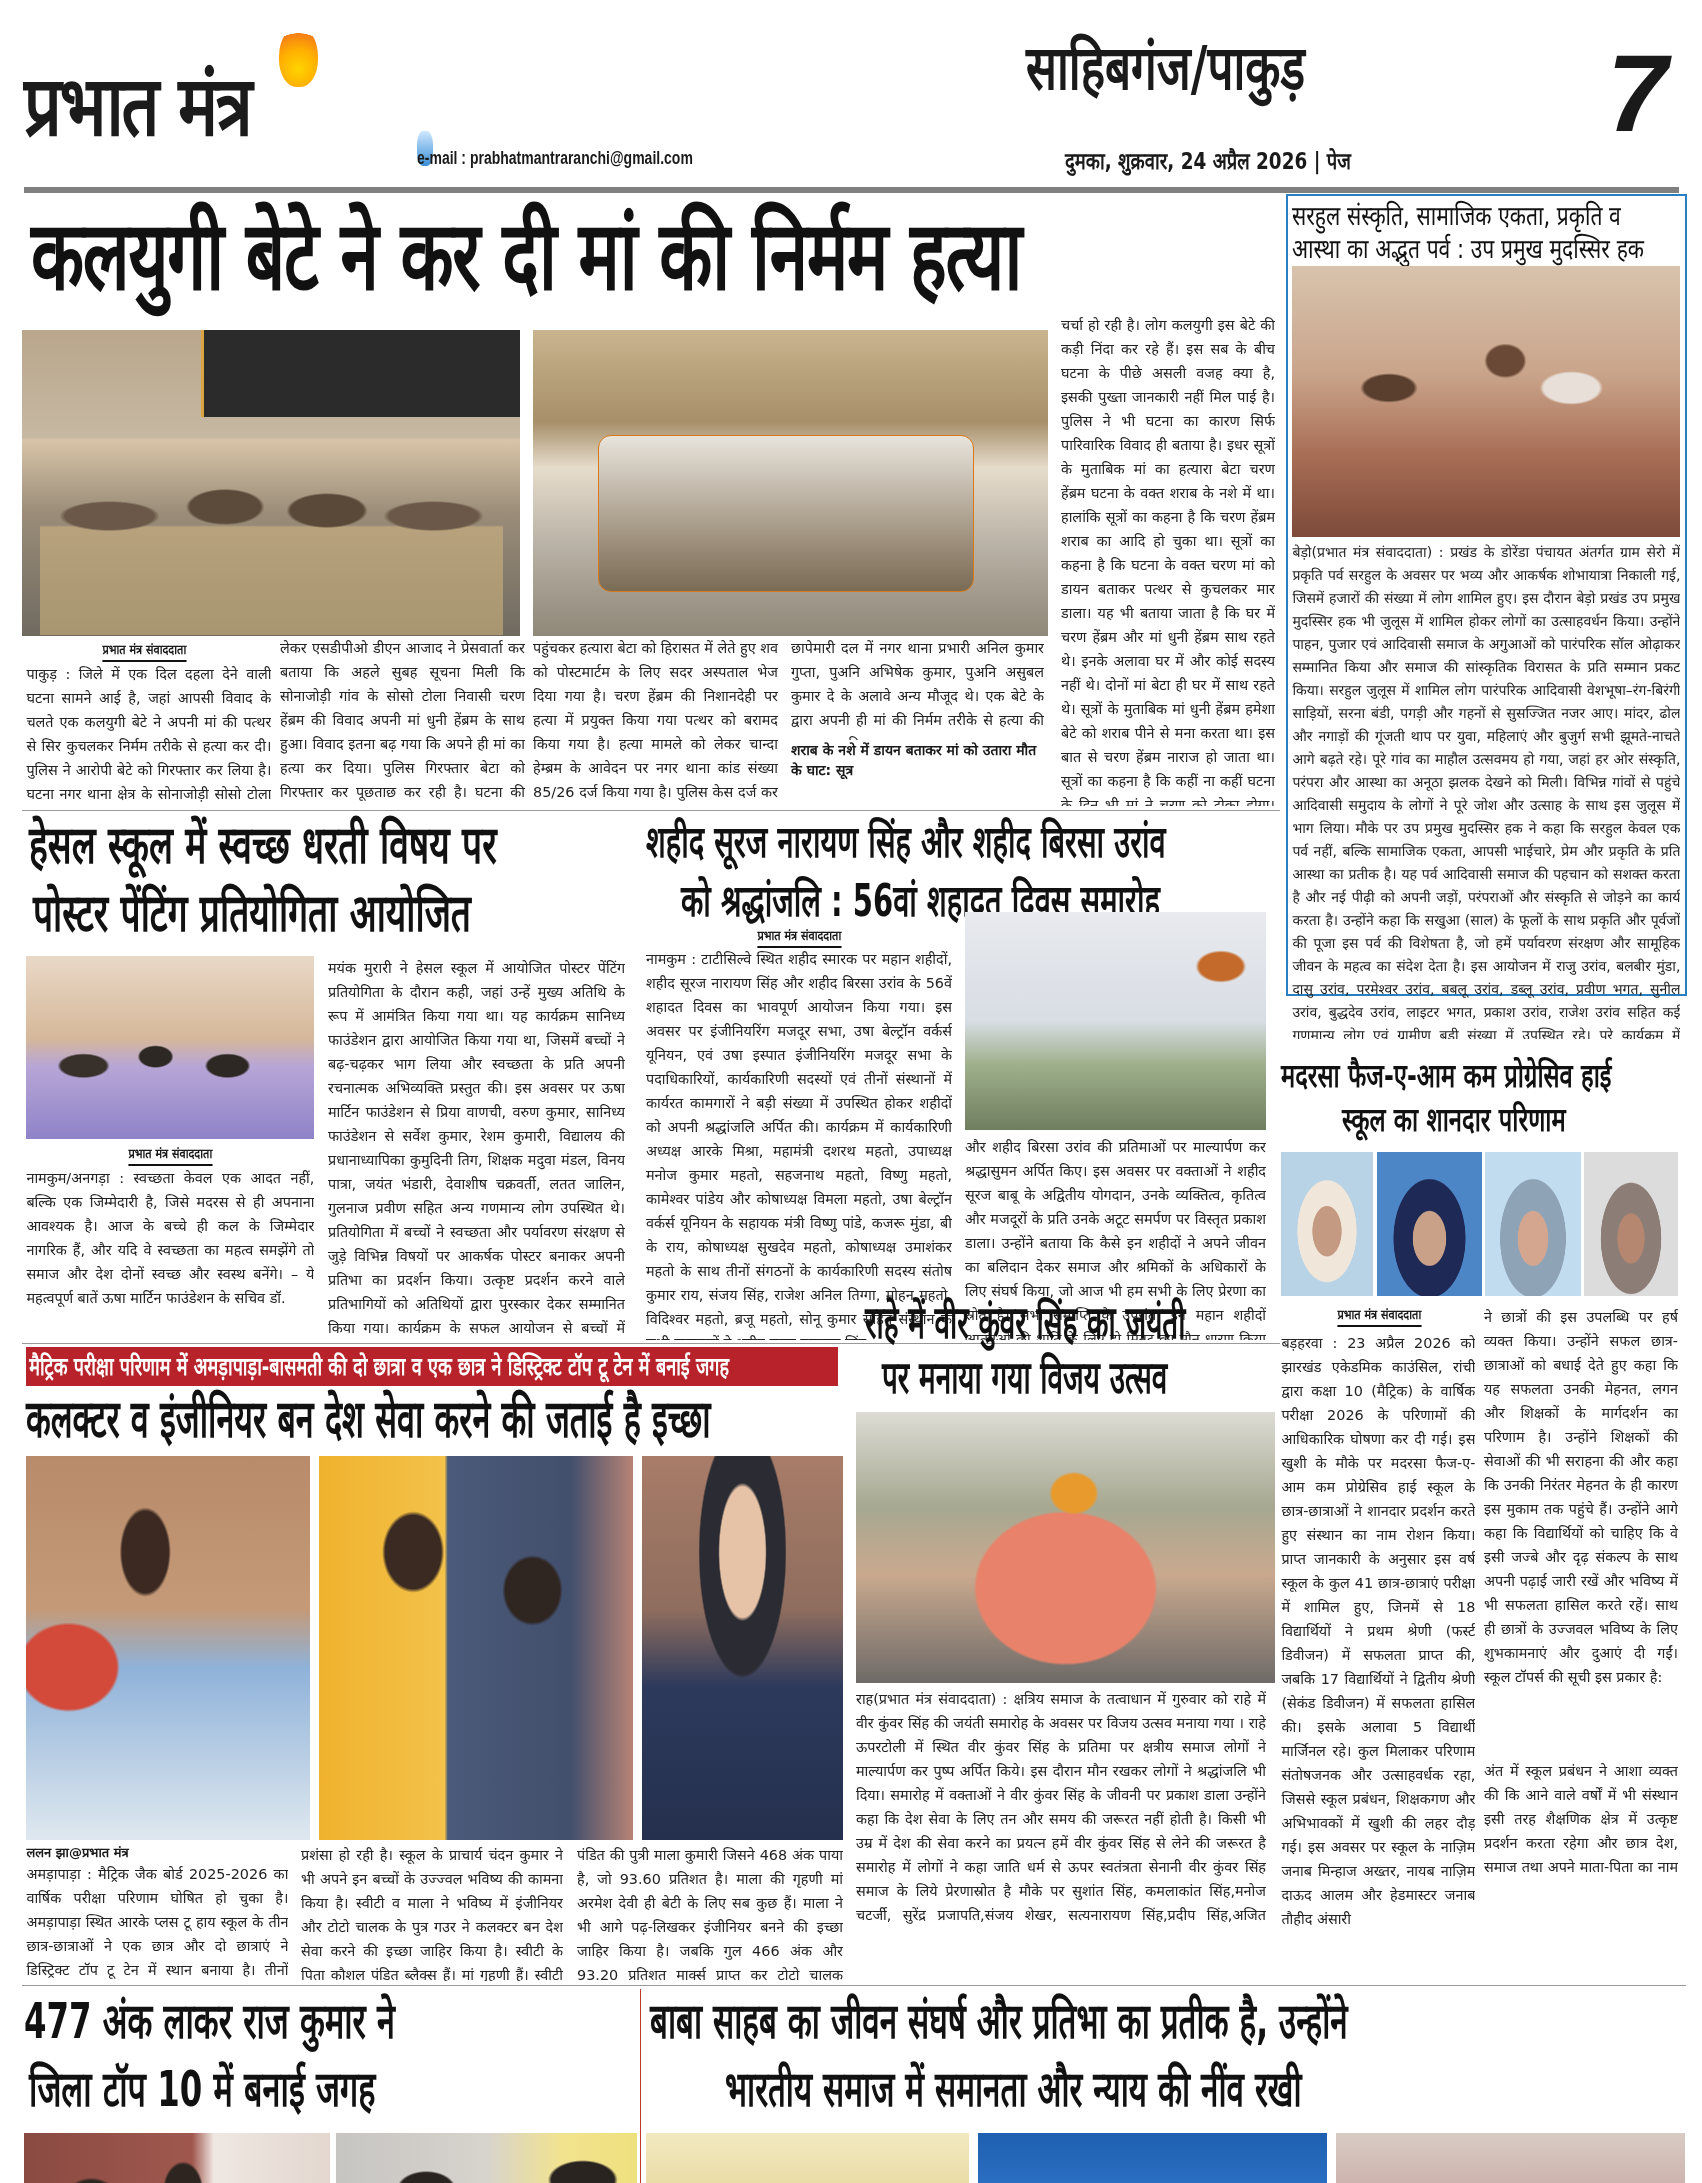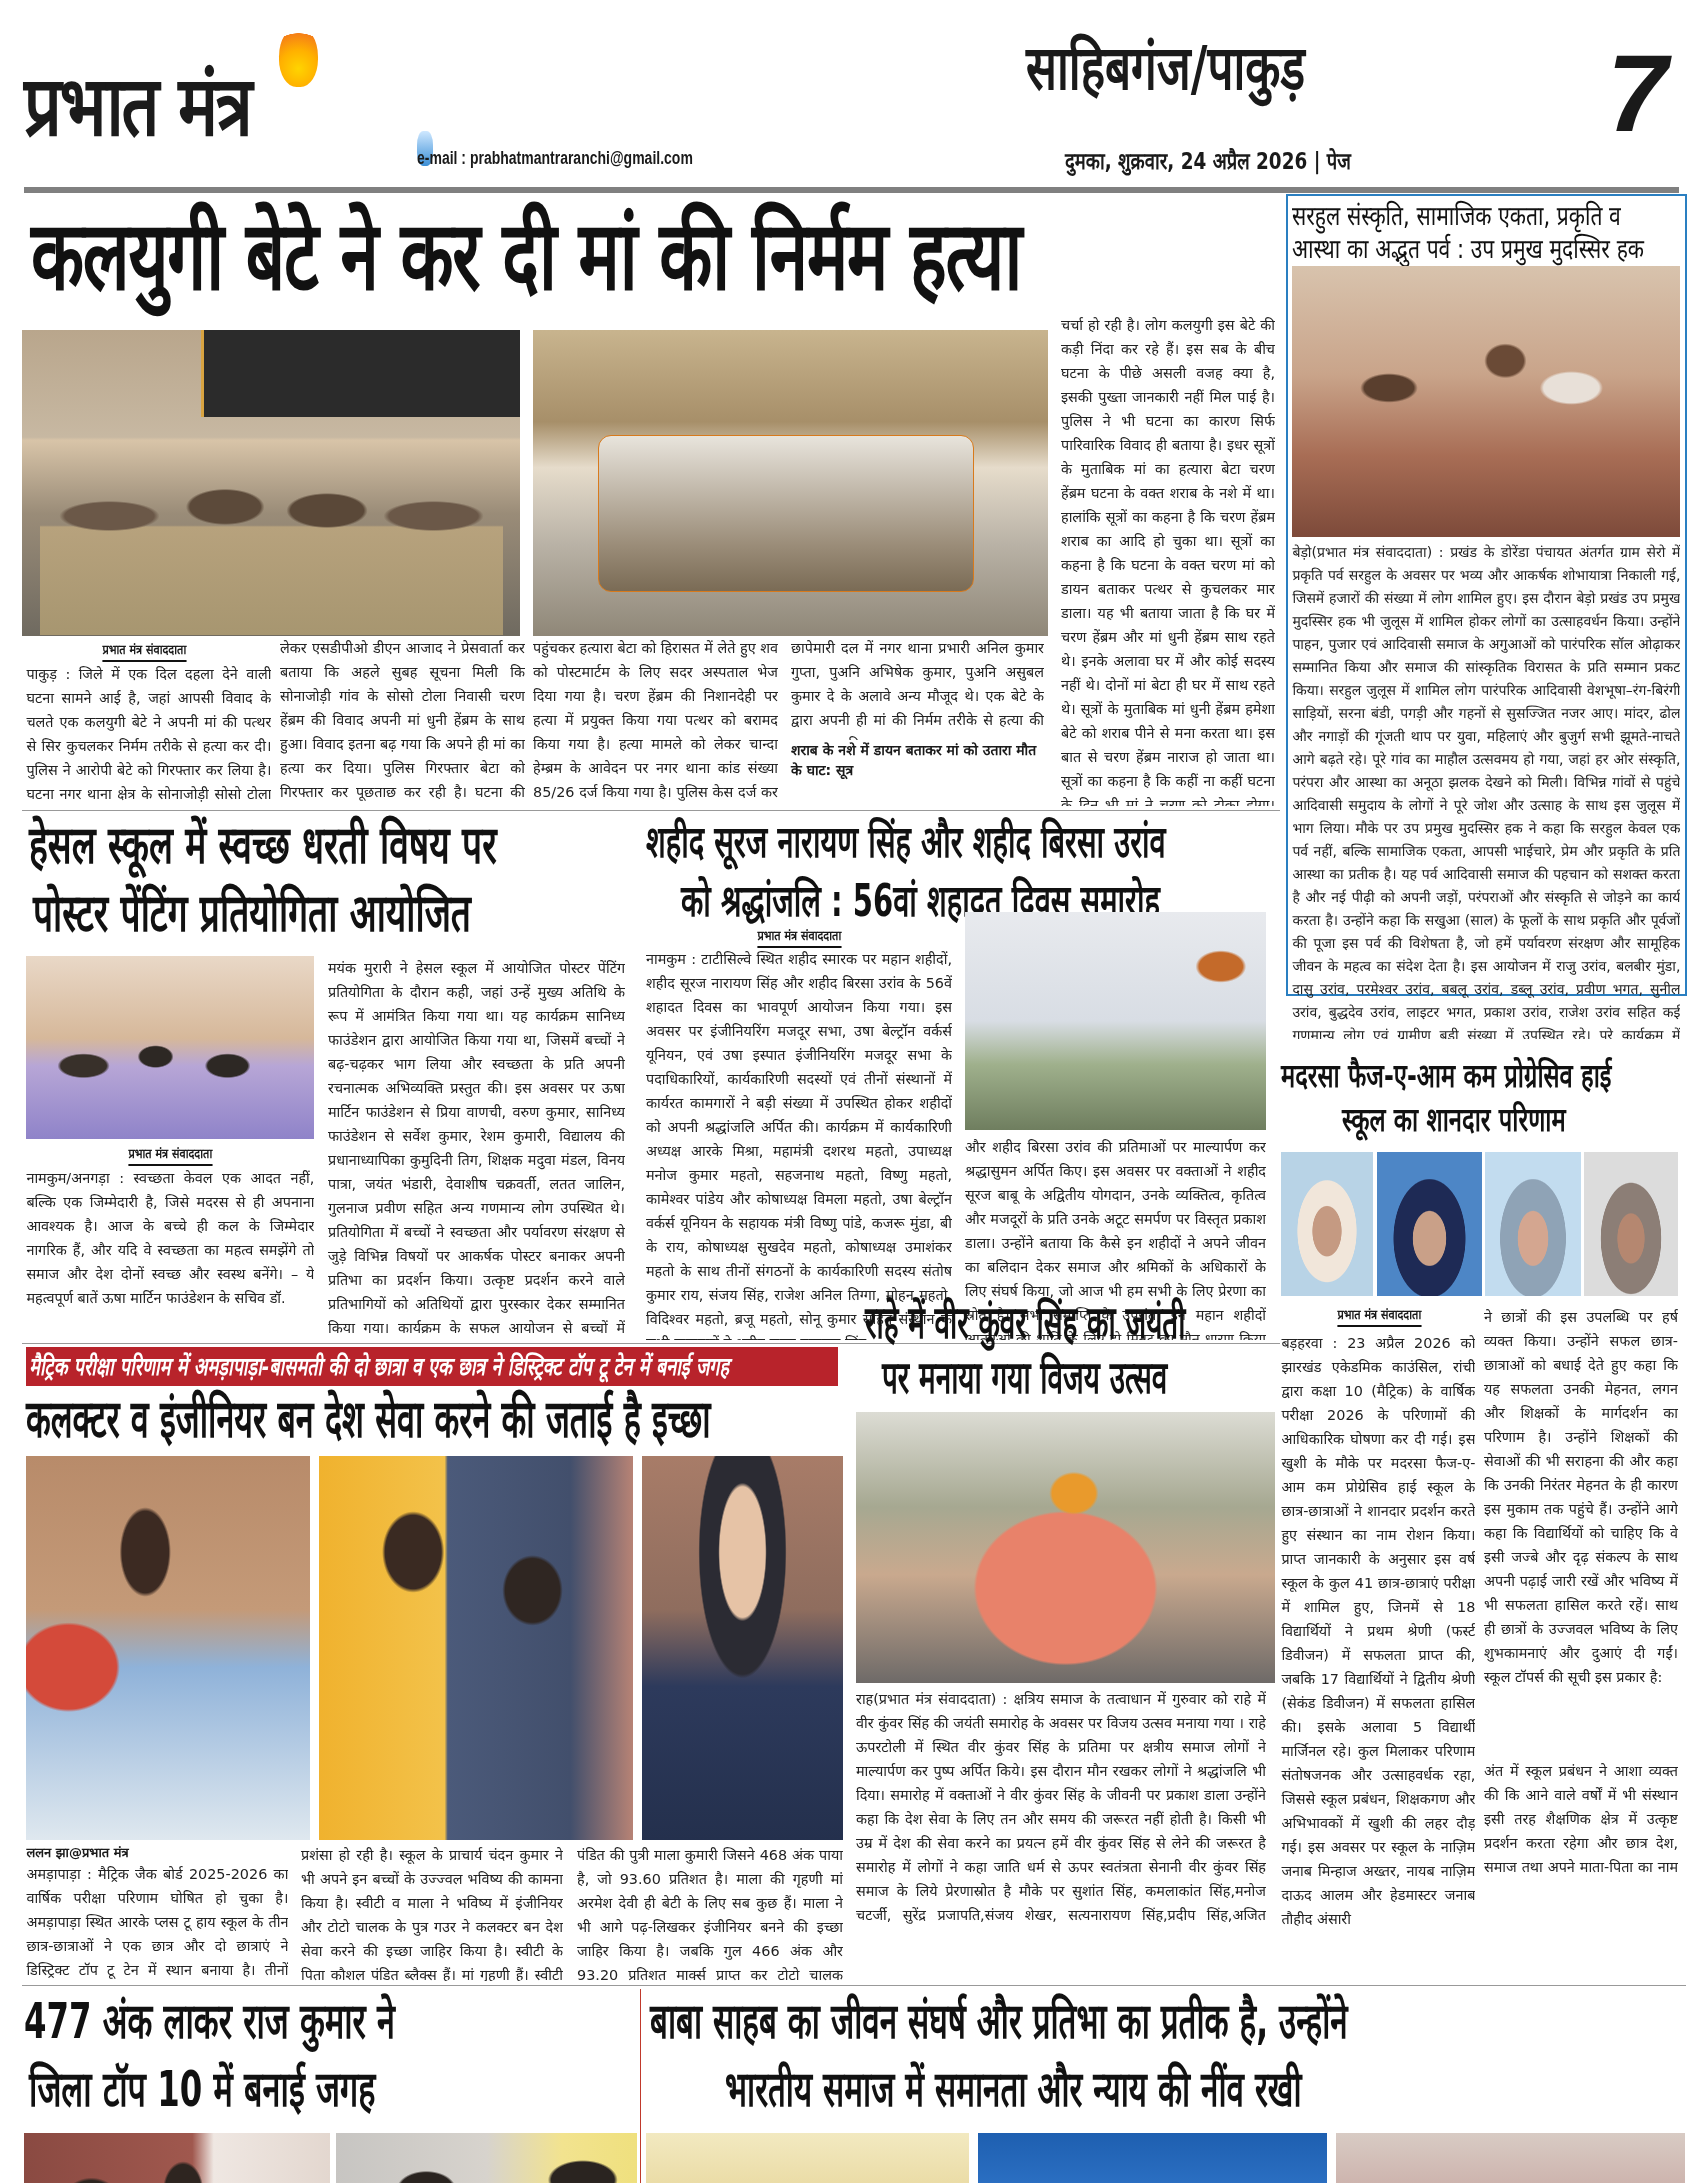--- a/index.html
+++ b/index.html
@@ -13,21 +13,21 @@
   .page-number { font-family: "Liberation Sans", sans-serif; font-weight: bold; font-style: italic; font-size: 109px; line-height: 1; }
   .dateline { font-family: "DejaVu Sans", sans-serif; font-weight: bold; font-size: 23px; transform: scaleX(0.8); transform-origin: left top; white-space: nowrap; }
   .rule-gray { background: #808080; }
   .headline { font-family: "DejaVu Sans", sans-serif; font-weight: bold; color: #111; line-height: 1.2; transform-origin: left top; white-space: nowrap; }
   .h-xl { font-size: 96px; transform: scaleX(0.72); letter-spacing: -1.7px; }
   .h-l { font-size: 52px; transform: scaleX(0.68); }
   .h-m { font-size: 44px; transform: scaleX(0.66); }
   .byline { font-family: "DejaVu Sans", sans-serif; font-weight: bold; font-size: 13px; text-align: center; border-bottom: 2.2px solid #111; display: inline-block; padding-bottom: 1.7px; transform: scaleX(0.85); }
   .col { font-family: "DejaVu Sans", sans-serif; font-size: 14.4px; line-height: 24px; text-align: justify; color: #222; overflow: hidden; }
   .photo { position: absolute; overflow: hidden; }
-  .red-banner { background: #b8232b; color: #ffffff; font-style: italic; }
+  .red-banner { background: #b8232b; color: #ffffff; }
   .boxed { border: 2.6px solid #2a7fc1; }
   .list-line { font-family: "DejaVu Sans", sans-serif; font-size: 14.4px; line-height: 24px; }
   .vline { position: absolute; background: #999; width: 0.9px; }
   .hline { position: absolute; background: #999; height: 0.9px; }
 </style>
 </head>
 <body>
 
 <div class="abs" style="left:0;top:0;width:1702px;height:192px;">
   <div class="flame" style="left:279px;top:26px;"></div>

